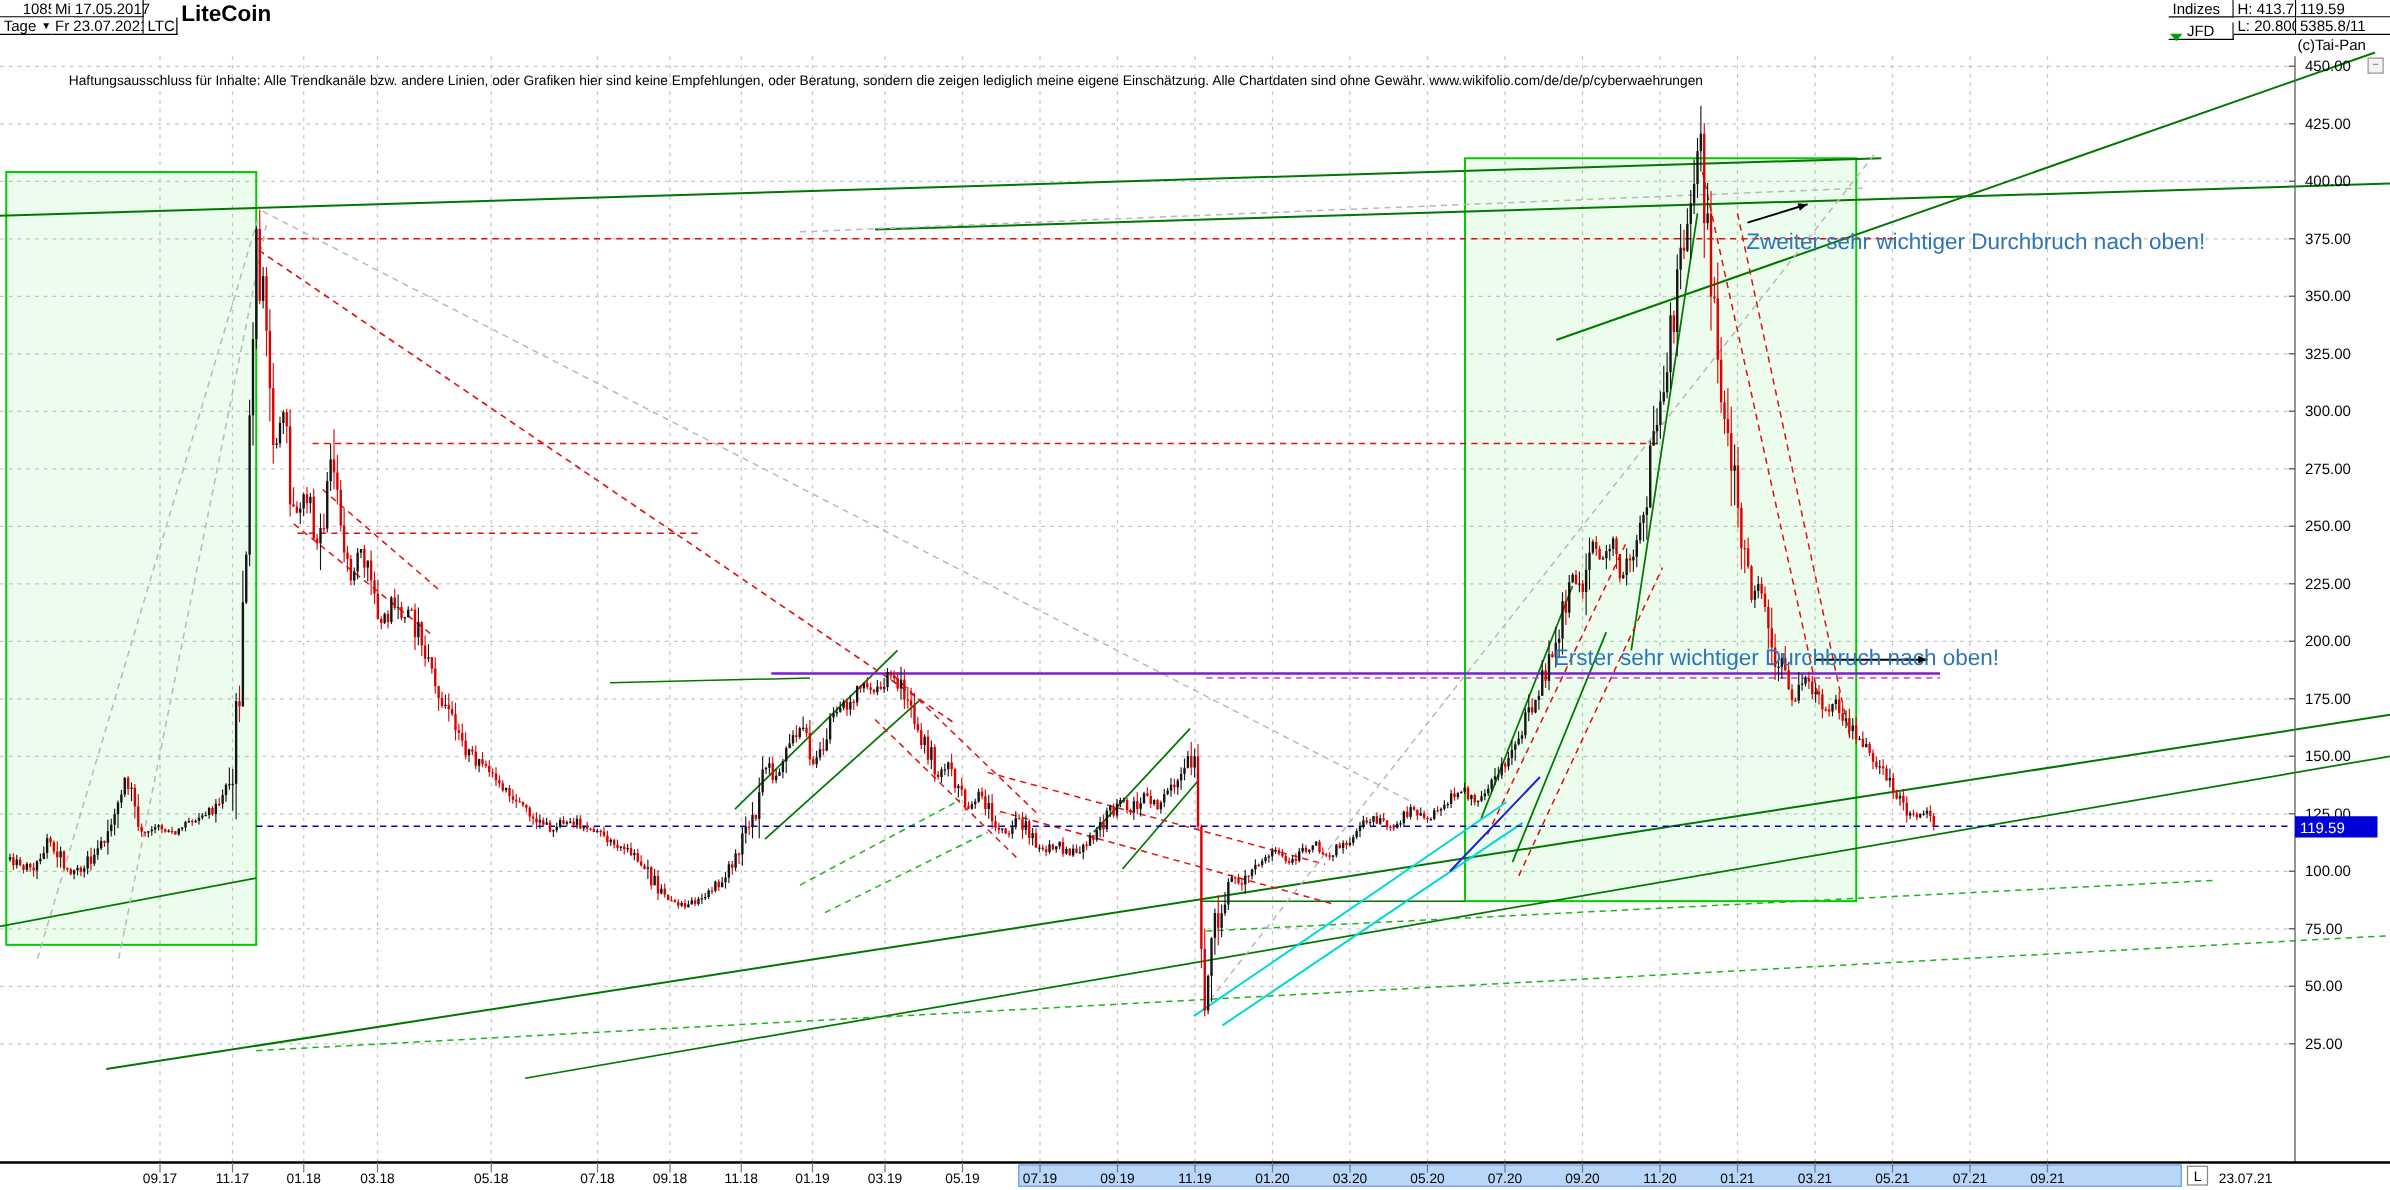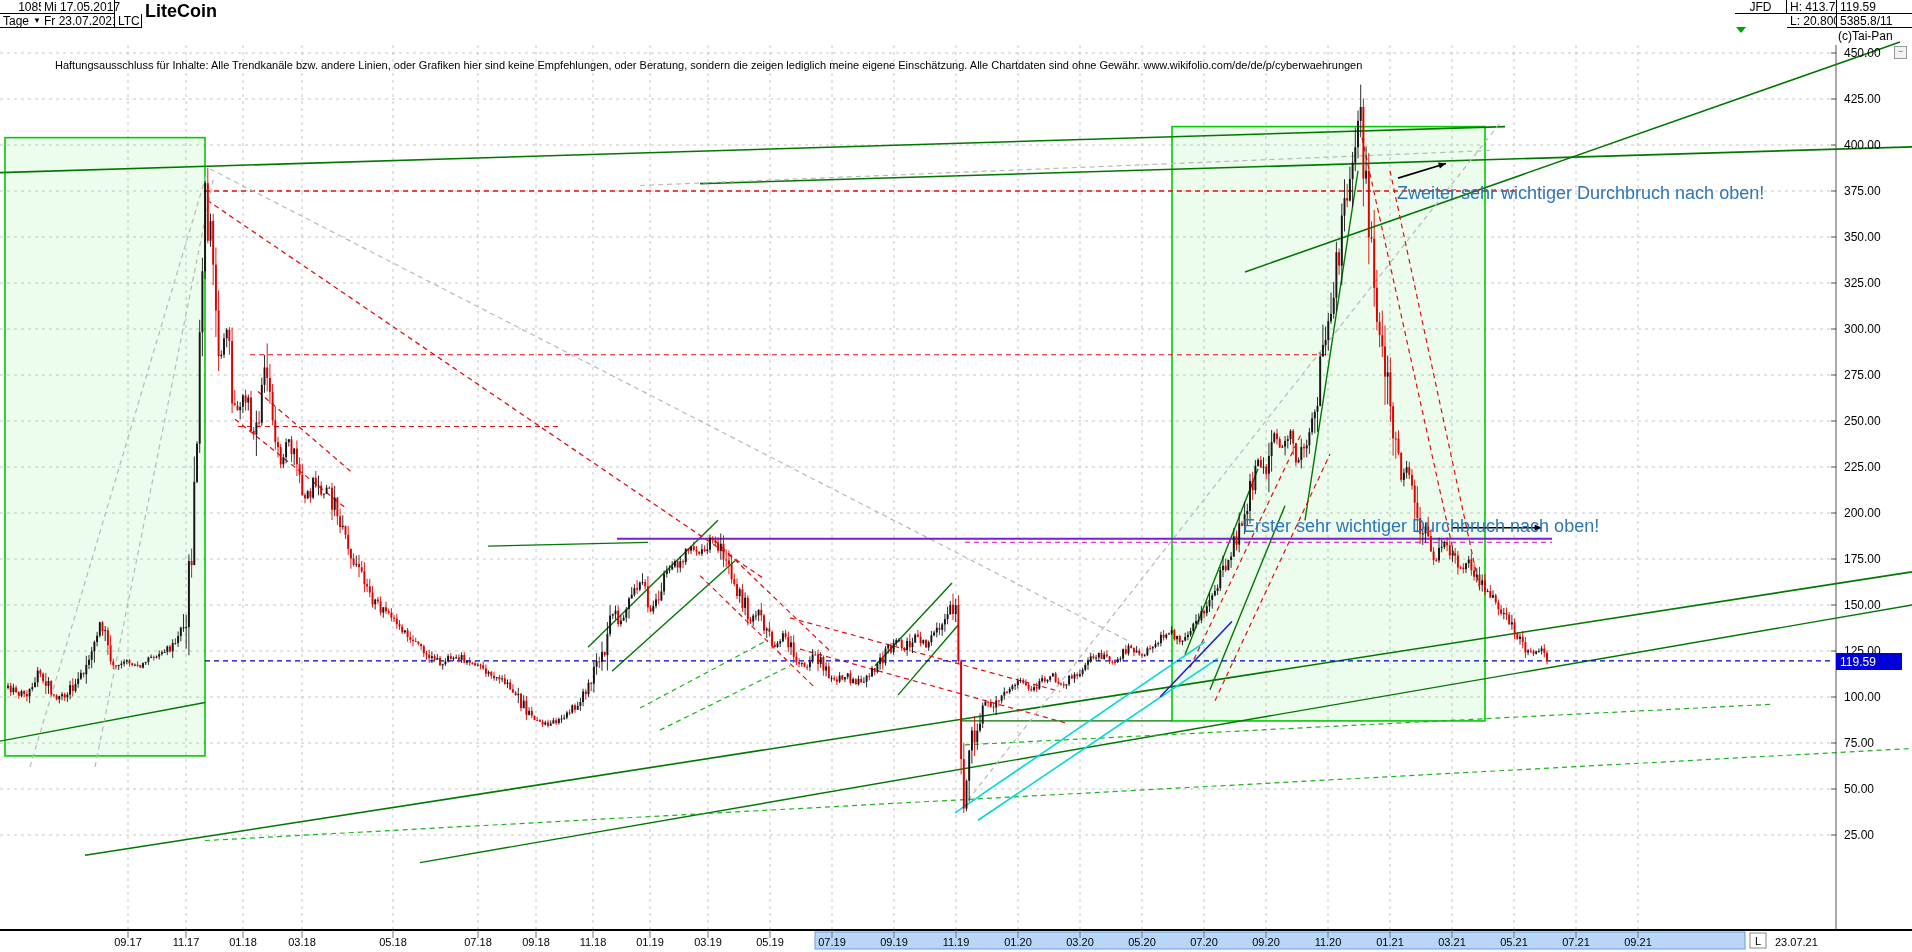--- a/index.html
+++ b/index.html
@@ -1380,21 +1380,21 @@
   <span>Fr 23.07.2021</span>
 </div>
 <div class="cell" style="left:115px;top:14px;width:27px;height:14px;">
   <span>LTC</span>
 </div>
 <div id="title">LiteCoin</div>
 
 <div class="cell" style="left:1735px;top:0;width:52px;height:14px;justify-content:flex-start;">
   <span>Indizes</span>
 </div>
-<div class="cell" style="left:1735px;top:0;width:52px;height:14px;justify-content:center;">
+<div class="cell" style="left:1735px;top:18px;width:52px;height:14px;justify-content:center;">
   <span>JFD</span>
 </div>
 <div class="cell" style="left:1787px;top:0;width:50px;height:14px;">
   <span>H: 413.78</span>
 </div>
 <div class="cell" style="left:1787px;top:14px;width:50px;height:14px;">
   <span>L: 20.800</span>
 </div>
 <div class="cell" style="left:1837px;top:0;width:75px;height:14px;border-right:none;">
   <span>119.59</span>

